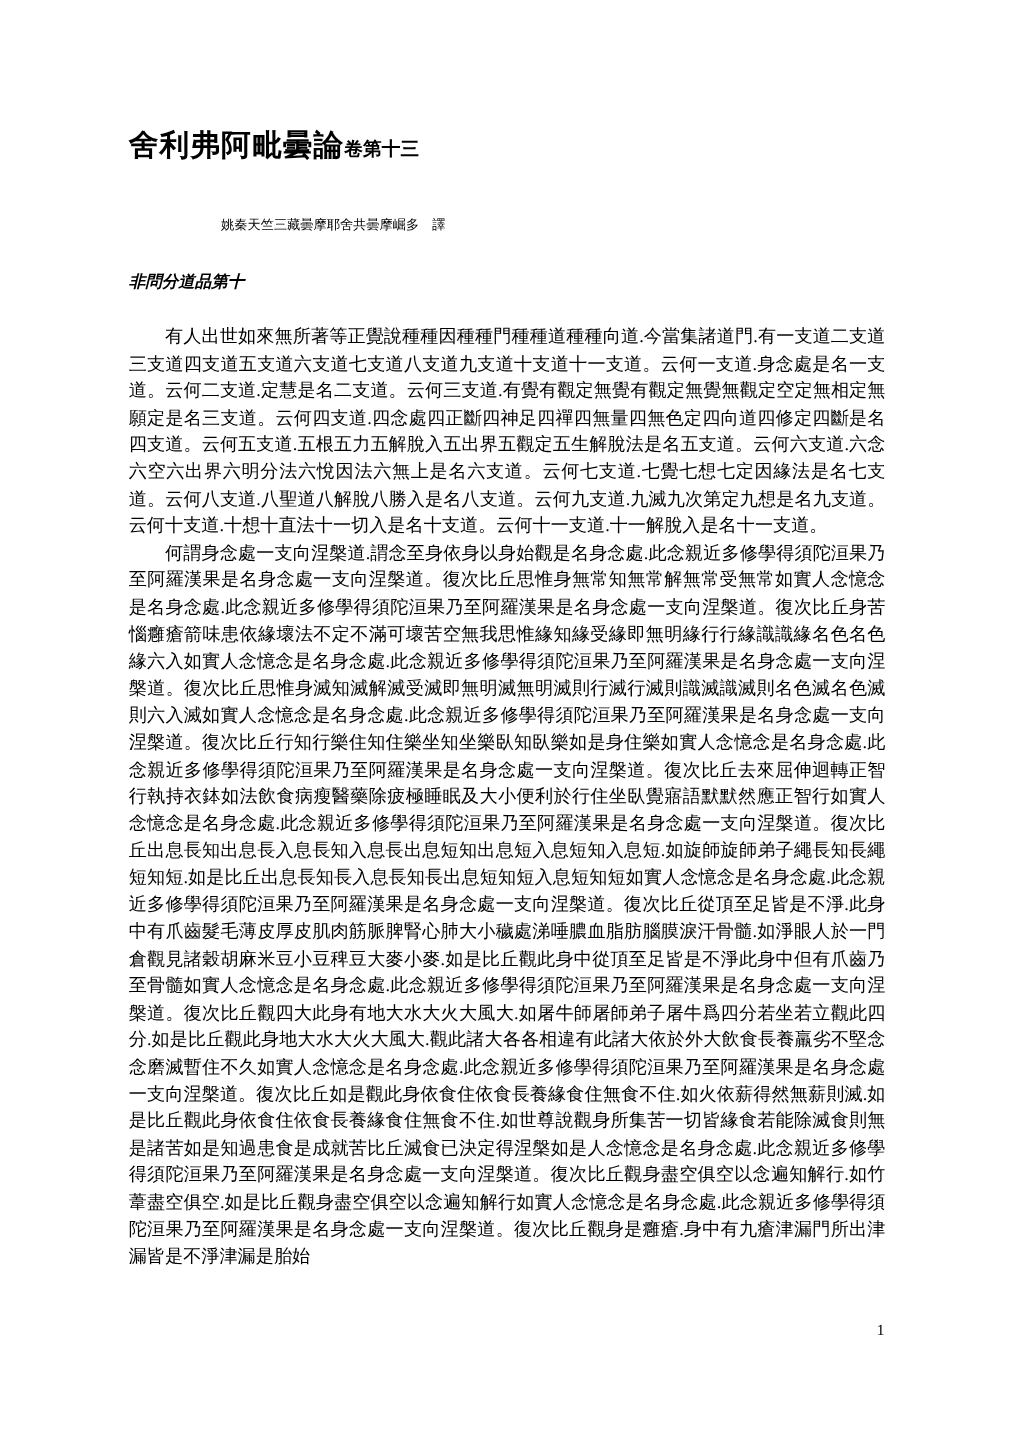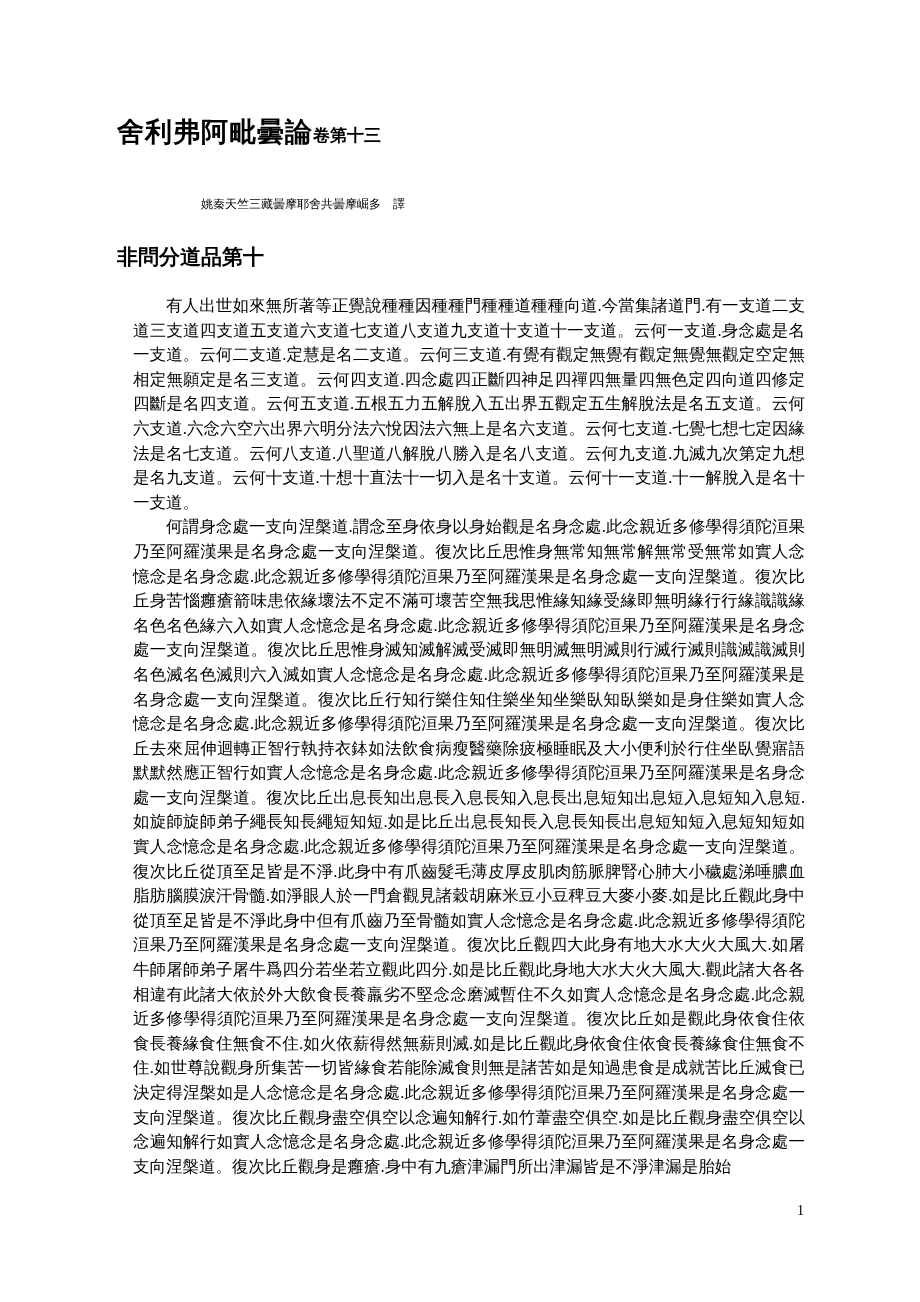--- a/index.html
+++ b/index.html
@@ -39,31 +39,31 @@
   }
   .translator {
     margin: 42px 0 0 0;
     padding-left: 84px;
     font-size: 12px;
     line-height: 20px;
   }
   .section-heading {
     margin: 32px 0 0 0;
     font-weight: bold;
-    font-size: 21px;
+    font-size: 15px;
     line-height: 22px;
+    font-style: italic;
   }
   .body-text {
     margin-top: 26px;
     font-size: 16.5px;
     line-height: 24.6px;
     text-align: justify;
     text-justify: inter-ideograph;
     word-break: break-all;
-    margin-left: 16px;
   }
   .body-text p {
     margin: 0;
     text-indent: 2em;
   }
   .page-number {
     position: absolute;
     top: 1202px;
     right: 116px;
     font-size: 14px;

